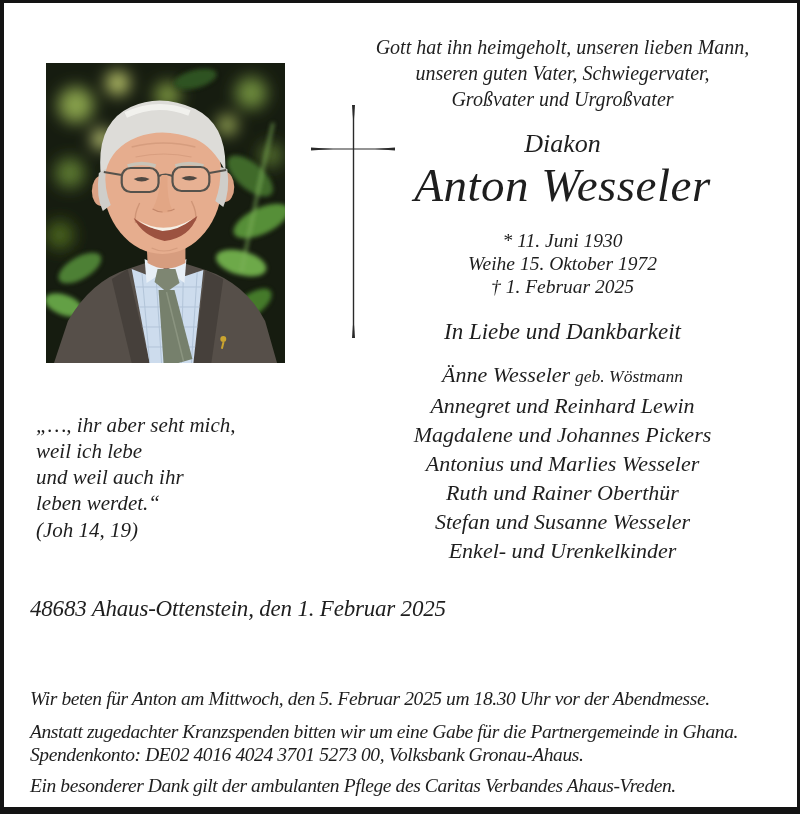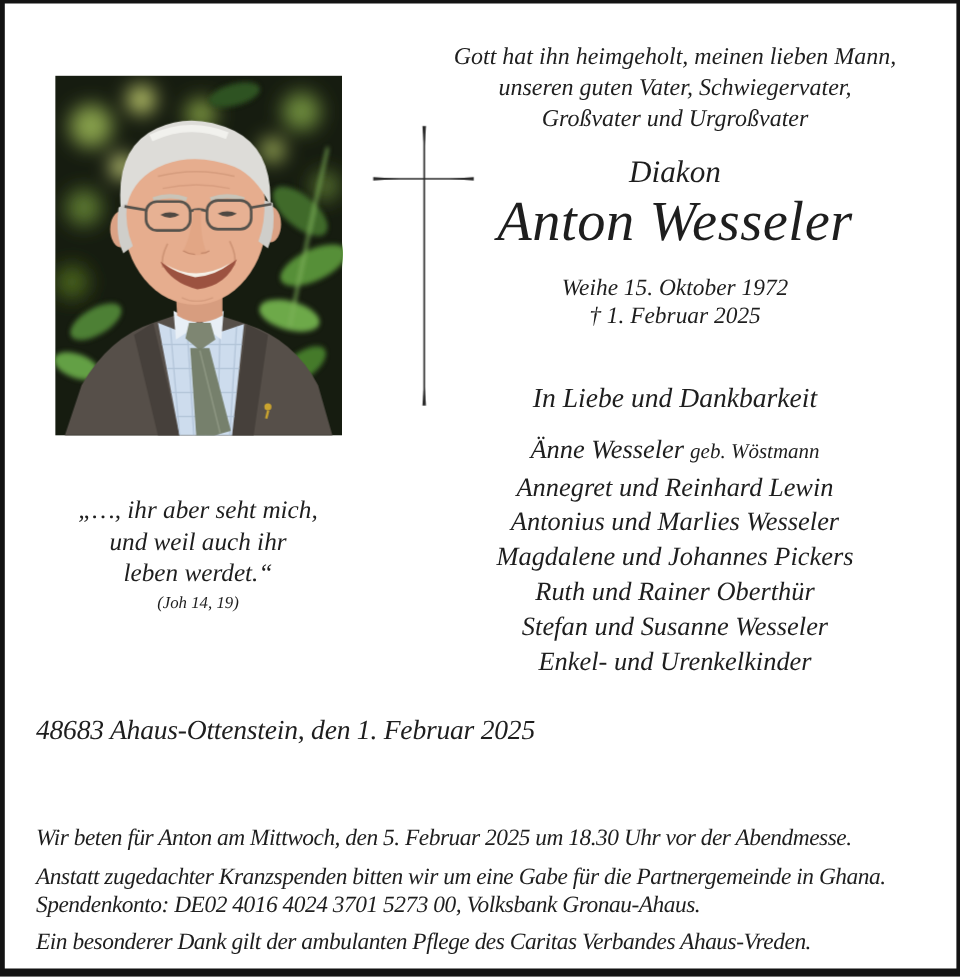--- a/index.html
+++ b/index.html
@@ -21,22 +21,22 @@
   .photo svg { display:block; width:100%; height:100%; }
   .cross { left:301px; top:97px; width:90px; height:240px; }
   .rcol { left:336px; width:445px; text-align:center; }
   .intro { top:31px; font-size:20px; line-height:26px; }
   .role { top:126px; font-size:26px; }
   .deceased { top:155px; font-size:47px; font-weight:400; letter-spacing:0.5px; }
   .dates { top:226px; font-size:19.5px; line-height:23px; }
   .tribute { top:316px; font-size:23px; }
   .mourners { top:357px; font-size:22px; line-height:29px; }
   .mourner-suffix { font-size:17.5px; margin-left:5px; }
-  .quote { left:32px; top:409px; width:258px; text-align:center; font-size:21px; line-height:26px; }
-  .quote .src { font-size:14px; margin-top:1px; }
+  .quote { left:32px; top:409px; width:258px; text-align:left; font-size:21px; line-height:26px; }
+  .quote .src { font-size:21px; margin-top:1px; }
   .foot { left:26px; width:760px; white-space:nowrap; font-size:19.5px; letter-spacing:-0.4px; line-height:23px; }
   .dateline { top:594px; font-size:23px; letter-spacing:-0.2px; }
   .p-eucharist { top:628px; }
   .p-prayer { top:684px;font-style:italic; }
   .p-donation { top:717px; }
   .p-thanks { top:771px; }
   .foot b { font-weight:700; }
 </style>
 </head>
 <body>
@@ -157,50 +157,52 @@
         <polygon points="47,5 50,5 48.5,26" stroke="none"></polygon>
         <polygon points="47,238 50,238 48.5,218" stroke="none"></polygon>
         <line x1="9" y1="49" x2="89" y2="49" stroke-width="1.2"></line>
         <polygon points="6,47.6 6,50.4 28,49" stroke="none"></polygon>
         <polygon points="90,47.6 90,50.4 70,49" stroke="none"></polygon>
       </g>
     </svg>
   </div>
 
   <div class="abs rcol intro">
-    <div>Gott hat ihn heimgeholt, meinen lieben Mann,</div>
+    <div>Gott hat ihn heimgeholt, unseren lieben Mann,</div>
     <div>unseren guten Vater, Schwiegervater,</div>
     <div>Großvater und Urgroßvater</div>
   </div>
 
   <div class="abs rcol role">Diakon</div>
 
   <div class="abs rcol deceased">Anton Wesseler</div>
 
   <div class="abs rcol dates">
+    <div>* 11. Juni 1930</div>
     <div>Weihe 15. Oktober 1972</div>
     <div>† 1. Februar 2025</div>
   </div>
 
   <div class="abs rcol tribute">In Liebe und Dankbarkeit</div>
 
   <div class="abs rcol mourners">
     <div>
       <span>Änne Wesseler</span><span class="mourner-suffix">geb. Wöstmann</span>
     </div>
     <div><span>Annegret und Reinhard Lewin</span></div>
+    <div><span>Magdalene und Johannes Pickers</span></div>
     <div><span>Antonius und Marlies Wesseler</span></div>
-    <div><span>Magdalene und Johannes Pickers</span></div>
     <div><span>Ruth und Rainer Oberthür</span></div>
     <div><span>Stefan und Susanne Wesseler</span></div>
     <div><span>Enkel- und Urenkelkinder</span></div>
   </div>
 
   <div class="abs quote">
     <div>„…, ihr aber seht mich,</div>
+    <div>weil ich lebe</div>
     <div>und weil auch ihr</div>
     <div>leben werdet.“</div>
     <div class="src">(Joh 14, 19)</div>
   </div>
 
   <div class="abs foot dateline">48683 Ahaus-Ottenstein, den 1. Februar 2025</div>
 
 
   <div class="abs foot p-prayer">Wir beten für Anton am Mittwoch, den 5. Februar 2025 um 18.30 Uhr vor der Abendmesse.</div>
 

